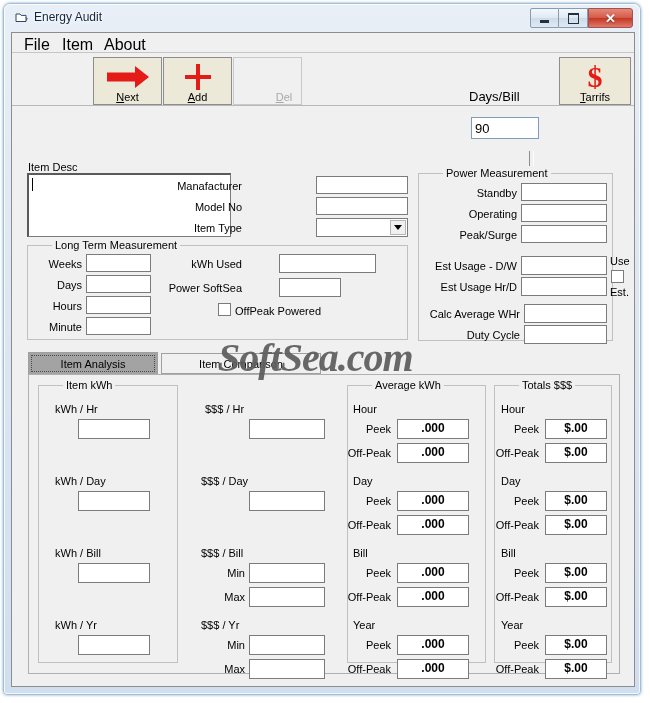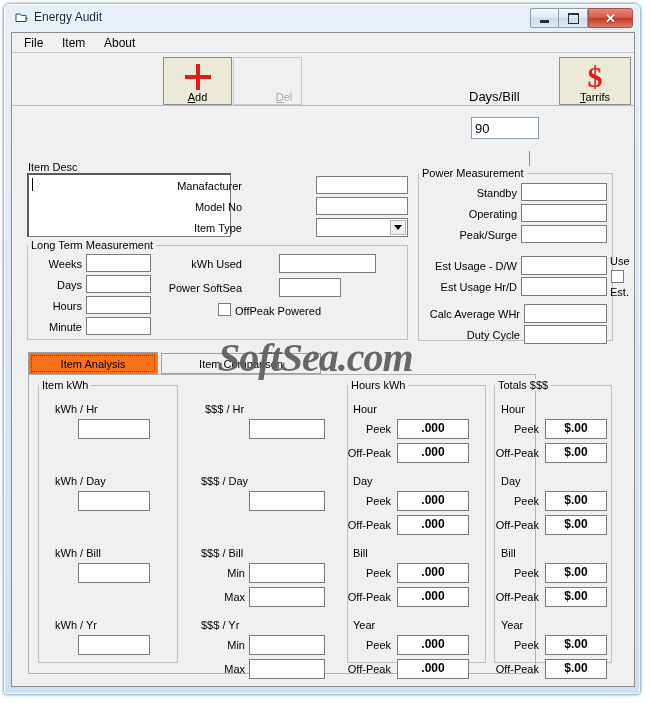--- a/index.html
+++ b/index.html
@@ -69,21 +69,21 @@
     border:1px solid #8d8d8d;
     box-sizing:border-box;
   }
   
   .menubar{
     position:absolute;left:0;top:0;width:100%;height:20px;
     background:#f0f0f0;border-bottom:1px solid #c6c6c6;
     box-sizing:border-box;
   }
   .menuitem{
-    position:absolute;top:3px;font-size:12px;color:#000;padding:0 6px;
+    position:absolute;top:3px;font-size:16px;color:#000;padding:0 6px;
     cursor:default;
   }
   
   .toolbar{
     position:absolute;left:0;top:20px;width:100%;height:53px;
     border-bottom:1px solid #b8b8b8;box-sizing:border-box;
   }
   .tbtn{
     position:absolute;top:4px;width:69px;height:48px;
     background:#ece9d8;border:1px solid #8d8d8d;box-sizing:border-box;
@@ -113,21 +113,21 @@
     background:#fff;border:1px solid #7f9db9;box-sizing:border-box;
     font-size:13px;font-family:"Liberation Sans",sans-serif;
     padding:1px 3px;color:#000;line-height:19px;
   }
   .vsep{position:absolute;left:517px;top:118px;width:3px;height:15px;
     border-left:1px solid #8d8d8d;border-right:1px solid #fdfdfd;}
 
   
   .grp{position:absolute;border:1px solid #c0c0c0;box-sizing:border-box;}
   .grp > .cap{
-    position:absolute;top:-7px;left:0;background:#f0f0f0;
+    position:absolute;top:-7px;left:24px;background:#f0f0f0;
     padding:0 3px;font-size:11px;color:#000;white-space:nowrap;
   }
   .lbl{position:absolute;font-size:11px;color:#000;white-space:nowrap;}
   .lbl.r{text-align:right;}
   .inp{
     position:absolute;background:#fff;border:1px solid #7b7b7b;
     box-sizing:border-box;font-size:11px;color:#000;
     font-family:"Liberation Sans",sans-serif;padding:0 3px;
   }
   .inp.val{font-weight:bold;text-align:center;font-size:12px;line-height:16px;}
@@ -154,27 +154,27 @@
   }
 
   
   .tabstrip{position:absolute;left:16px;top:320px;width:592px;height:22px;}
   .tab{
     position:absolute;top:0;height:21px;
     background:#f0f0f0;border:1px solid #a0a0a0;box-sizing:border-box;
     display:flex;align-items:center;justify-content:center;
     font-size:11px;color:#000;cursor:default;
   }
-  .tab.sel{background:#f97316;border-bottom:1px solid #f0f0f0;height:23px;top:-1px;}
+  .tab.sel{background:#a3a3a3;border-bottom:1px solid #f0f0f0;height:23px;top:-1px;}
   .tab.sel .focusring{
     position:absolute;left:2px;top:2px;right:2px;bottom:2px;
     border:1px dotted #4a4a4a;
   }
   .tabpanel{
-    position:absolute;left:16px;top:341px;width:508px;height:300px;
+    position:absolute;left:16px;top:341px;width:592px;height:300px;
     border:1px solid #b0b0b0;background:#f0f0f0;box-sizing:border-box;
   }
 
   
   .wm{
     position:absolute;left:214px;top:330px;width:260px;height:48px;
     font-family:"Liberation Serif",serif;font-style:italic;font-weight:bold;
     font-size:40px;color:#5c5c5c;letter-spacing:-1px;
     pointer-events:none;white-space:nowrap;
     opacity:.92;
@@ -215,20 +215,28 @@
 
     <div class="menubar">
       <div class="menuitem" style="left:6px">File</div>
       <div class="menuitem" style="left:44px">Item</div>
       <div class="menuitem" style="left:86px">About</div>
     </div>
 
     <div class="toolbar">
 
 
+      <div class="tbtn" style="left:81px">
+        <span class="ico">
+          <svg class="arrow-right" viewBox="0 0 46 24">
+            <path d="M44 12 L30 1 L30 7.5 L2 7.5 L2 16.5 L30 16.5 L30 23 Z" fill="#e41b17"></path>
+          </svg>
+        </span>
+        <span class="lbl"><span class="acc">N</span><span>ext</span></span>
+      </div>
 
       <div class="tbtn" style="left:151px">
         <span class="ico">
             <span class="plus"></span>
           </span>
         <span class="lbl"><span class="acc">A</span><span>dd</span></span>
       </div>
 
       <div class="tbtn flat disabled" style="left:221px">
         <span class="lbl"><span class="acc">D</span><span>el</span></span>
@@ -343,21 +351,21 @@
       <div class="lbl r" style="left:172px;top:216px;width:44px">Max</div>
       <div class="inp" style="left:220px;top:212px;width:76px;height:20px"></div>
 
       <div class="lbl" style="left:172px;top:244px">$$$ / Yr</div>
       <div class="lbl r" style="left:172px;top:264px;width:44px">Min</div>
       <div class="inp" style="left:220px;top:260px;width:76px;height:20px"></div>
       <div class="lbl r" style="left:172px;top:288px;width:44px">Max</div>
       <div class="inp" style="left:220px;top:284px;width:76px;height:20px"></div>
 
       <div class="grp" style="left:318px;top:10px;width:139px;height:278px">
-        <span class="cap">Hours kWh</span>
+        <span class="cap">Average kWh</span>
       </div>
       <div class="lbl" style="left:324px;top:28px">Hour</div>
       <div class="lbl r" style="left:324px;top:48px;width:38px">Peek</div>
       <div class="inp val" style="left:368px;top:44px;width:72px;height:20px">.000</div>
       <div class="lbl r" style="left:314px;top:72px;width:48px">Off-Peak</div>
       <div class="inp val" style="left:368px;top:68px;width:72px;height:20px">.000</div>
 
       <div class="lbl" style="left:324px;top:100px">Day</div>
       <div class="lbl r" style="left:324px;top:120px;width:38px">Peek</div>
       <div class="inp val" style="left:368px;top:116px;width:72px;height:20px">.000</div>

